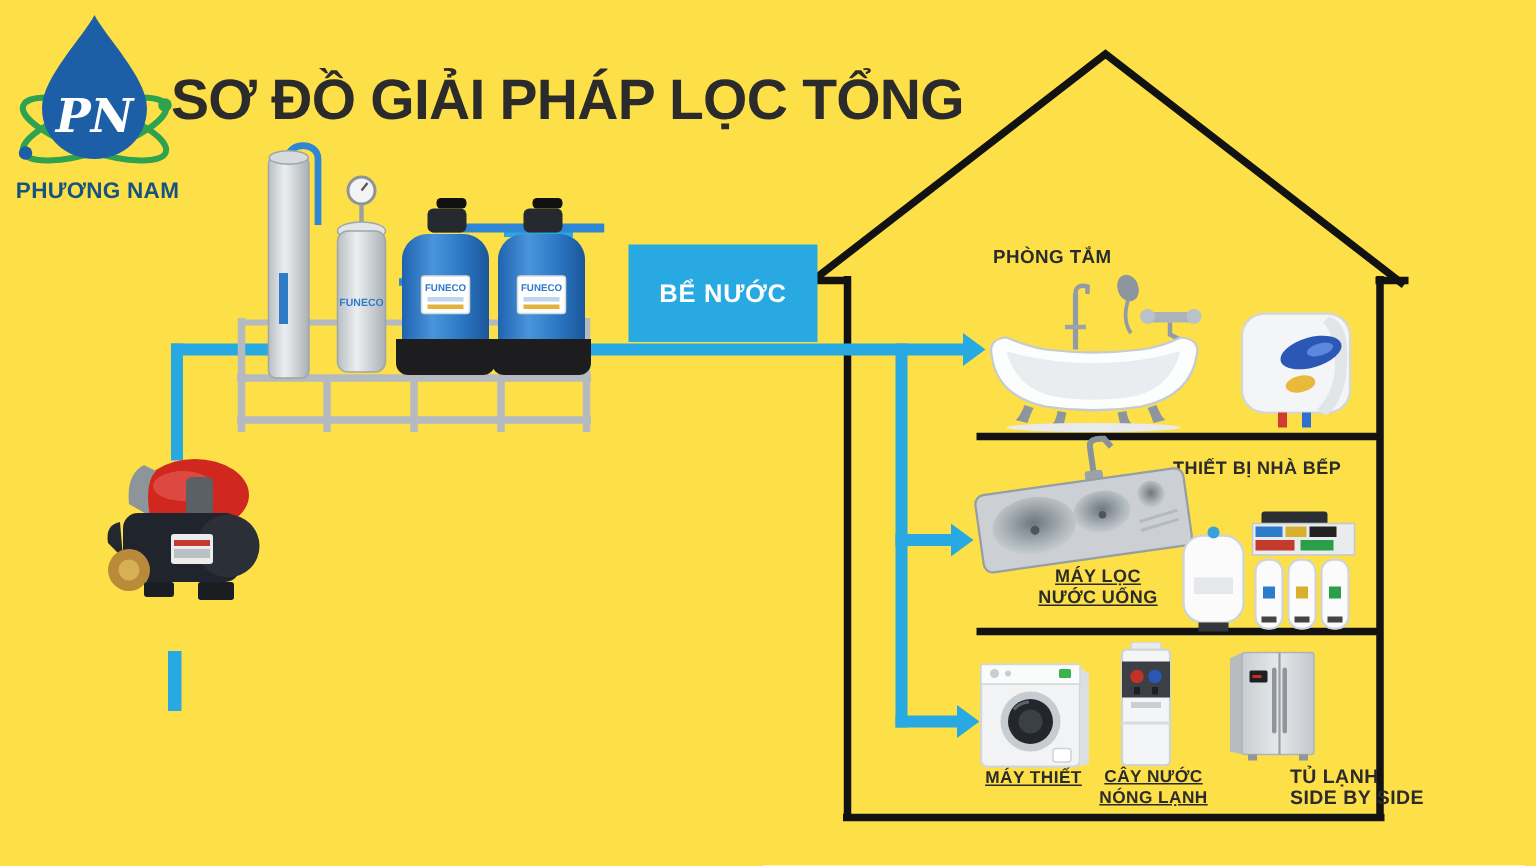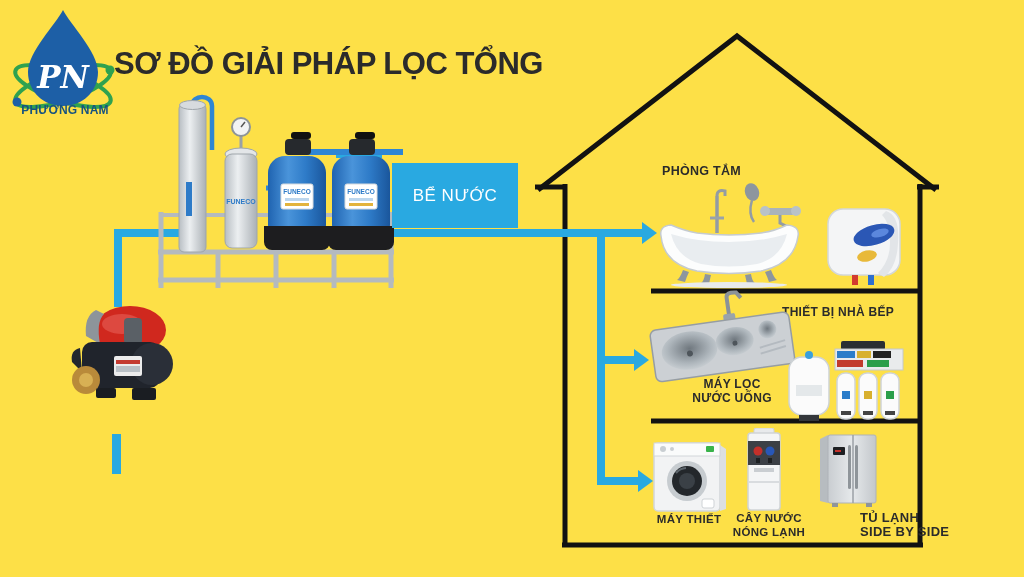--- a/index.html
+++ b/index.html
@@ -3,38 +3,38 @@
 <meta charset="utf-8">
 <style>
   * { margin:0; padding:0; box-sizing:border-box; }
   html,body { background:#fff; }
   body { font-family:"Liberation Sans","DejaVu Sans",sans-serif; }
   #canvas { position:relative; width:1024px; height:577px; background:#fde047; overflow:hidden; }
 
   .abs { position:absolute; }
 
   
-  #title { left:114px; top:46px; font-size:31px; font-weight:800; color:var(--title-text,#2b2b2b); letter-spacing:-0.5px; white-space:nowrap; }
+  #title { left:114px; top:46px; font-size:38px; font-weight:800; color:var(--title-text,#2b2b2b); letter-spacing:-0.5px; white-space:nowrap; }
 
   
   #logo { left:6px; top:6px; width:118px; height:128px; }
-  #logo-company { left:10px; top:103px; width:110px; text-align:center; font-size:12px; font-weight:800; color:var(--logo-company,#175380); letter-spacing:0.2px; }
-
-  
-  .blue-box { background:var(--pipe,#29a9e1); color:#fff; font-weight:400; display:flex; align-items:center; justify-content:center; letter-spacing:0.5px; }
+  #logo-company { left:10px; top:119px; width:110px; text-align:center; font-size:15px; font-weight:800; color:var(--logo-company,#175380); letter-spacing:0.2px; }
+
+  
+  .blue-box { background:var(--pipe,#29a9e1); color:#fff; font-weight:700; display:flex; align-items:center; justify-content:center; letter-spacing:0.5px;margin-left:27px; }
   #box-tank  { left:392px; top:163px; width:126px; height:65px; font-size:17px; }
   #box-input { left:117px; top:470px; width:181px; height:76px; font-size:16px; }
 
   
   .pipe { background:var(--pipe,#29a9e1); position:absolute; }
   .arrow-right { position:absolute; width:0; height:0; border-top:11px solid transparent; border-bottom:11px solid transparent; border-left:15px solid var(--pipe,#29a9e1); }
 
   
   .hlabel { position:absolute; color:var(--label-text,#2b2b2b); font-weight:800; font-size:12px; letter-spacing:0.3px; line-height:14px; white-space:nowrap; }
-  .hlabel.center { text-align:center; white-space:normal; }
+  .hlabel.center { text-align:center; white-space:normal;text-decoration:underline; }
 
   #label-pump { left:68px; top:412px; width:106px; text-align:center; font-size:22px; font-weight:800; color:var(--label-text,#2b2b2b); letter-spacing:0.5px; }
 
   svg { display:block; }
   .house-line { stroke:var(--house-outline,#111); stroke-width:5; fill:none; }
 </style>
 </head>
 <body>
 
 <div id="canvas">

